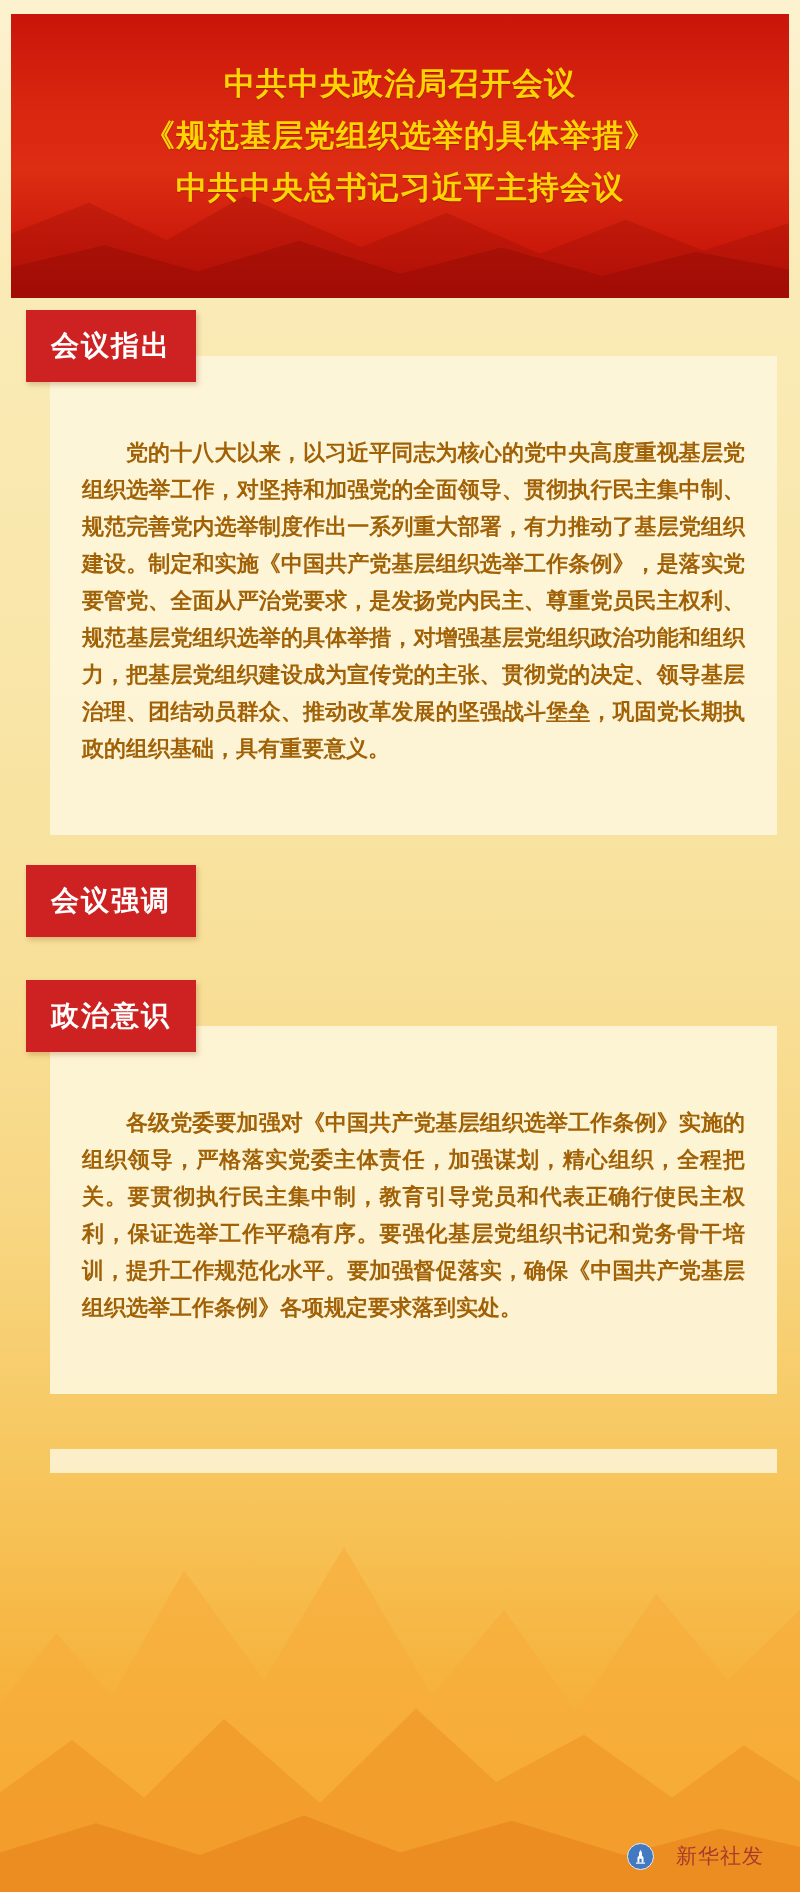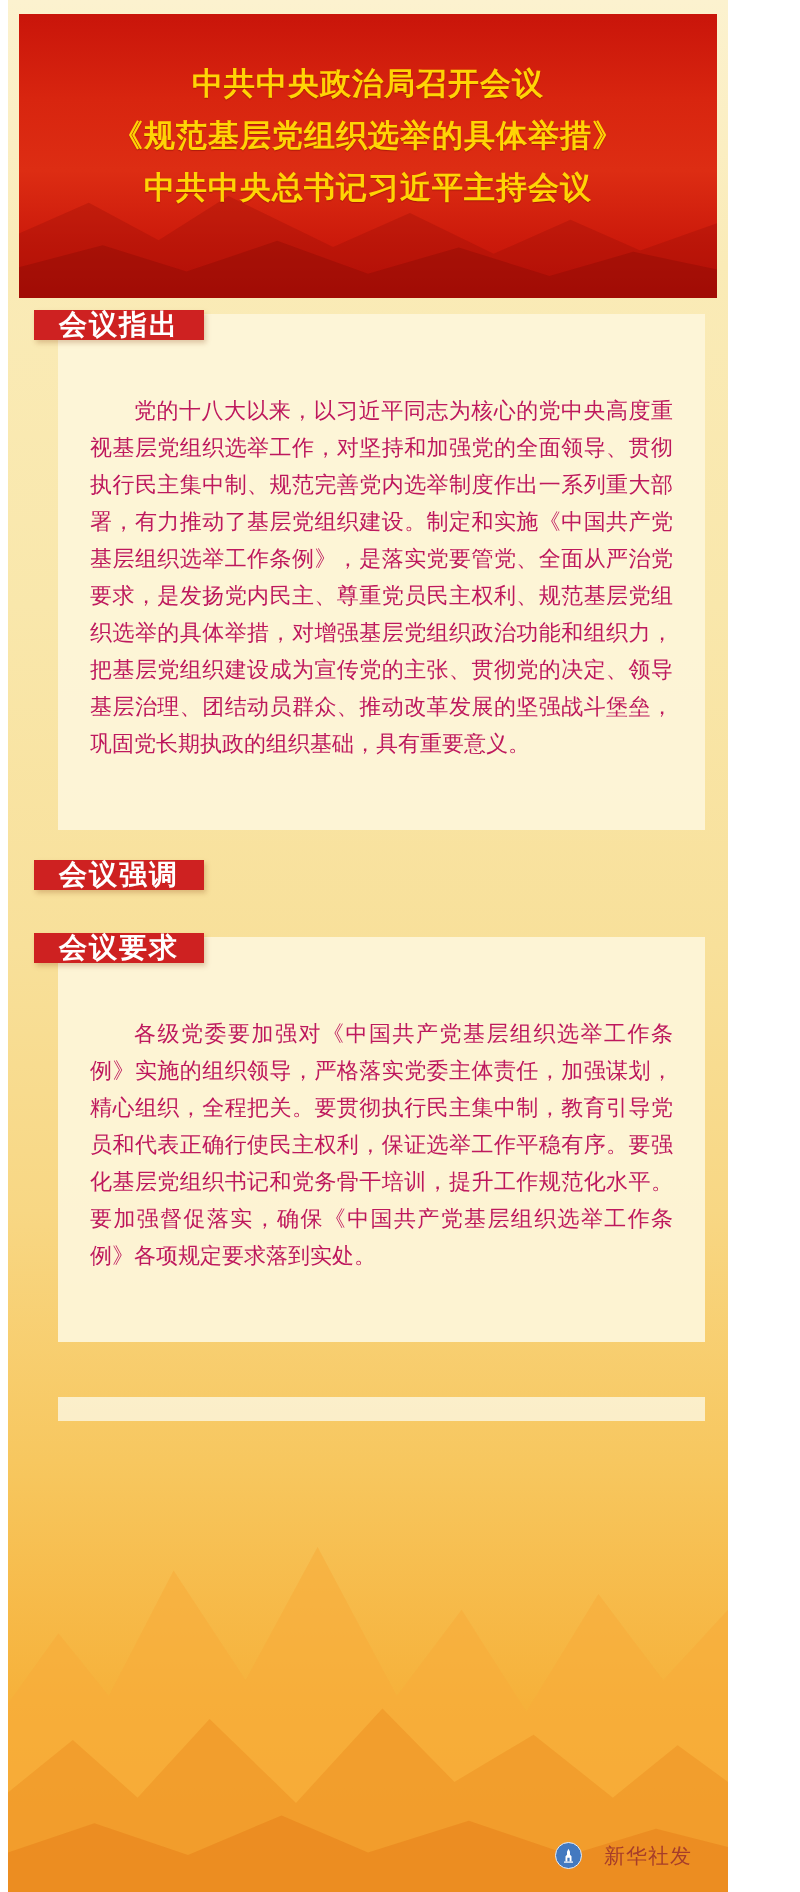--- a/index.html
+++ b/index.html
@@ -3,27 +3,26 @@
 <meta charset="utf-8">
 <style>
   html, body { margin: 0; padding: 0; }
   body {
     width: 800px; height: 1892px;
     font-family: "Liberation Sans", "DejaVu Sans", sans-serif;
     overflow: hidden;
   }
   .page {
     position: relative;
-    width: 720px; height: 1892px;
+    width: 800px; height: 1892px;
     background: linear-gradient(180deg,
       #fcf2cf 0%, #faebb7 14%, #f9e7ab 32%,
       #f8e09a 50%, #f8d784 64%, #f7c65d 78%,
       #f6b13a 90%, #f5a82e 100%);
     overflow: hidden;
-    margin-left: 8px;
   }
   
   .mtn { position: absolute; left: 0; width: 100%; z-index: 0; }
   .mtn-far {
     top: 1500px; height: 392px;
     background: rgba(247, 172, 58, 0.55);
     clip-path: polygon(0 100%, 0 52%, 7% 34%, 14% 50%, 23% 18%, 33% 46%, 43% 12%, 54% 50%, 63% 28%, 72% 54%, 82% 24%, 91% 46%, 100% 28%, 100% 100%);
   }
   .mtn-near {
     top: 1630px; height: 262px;
@@ -74,21 +73,21 @@
     line-height: 45px;
     color: #252525;
     text-indent: 2em;
     text-align: justify;
   }
 
   
   .section-label {
     display: inline-block;
     margin: 0 0 0 26px;
-    padding: 0 25px;
+    padding: 21px 25px;
     background: #ce2121;
     color: #ffffff;
     font-size: 28px;
     font-weight: 700;
     line-height: 30px;
     letter-spacing: 2px;
     box-shadow: 2px 3px 5px rgba(130, 60, 15, 0.25);
     position: relative; z-index: 3;
   }
   .lbl1 { margin-top: 12px; }
@@ -96,35 +95,36 @@
   .lbl3 { margin-top: 43px; }
   .section-box {
     margin: -26px 23px 0 50px;
     background: rgba(253, 245, 217, 0.93);
     padding: 56px 32px 46px 32px;
     position: relative; z-index: 2;
   }
   .section-text {
     font-size: 22px;
     line-height: 37px;
-    color: #be185d;
+    color: #a16207;
     text-indent: 2em;
     text-align: justify;
+    font-weight: bold;
   }
 
   
   .note-box {
     margin: 55px 23px 0 50px;
     background: rgba(253, 248, 230, 0.78);
     padding: 12px 32px;
   }
   .credit-row {
     position: absolute;
     right: 36px; bottom: 22px;
-    display: flex; align-items: flex-start; gap: 22px;
+    display: flex; align-items: center; gap: 22px;
     z-index: 2;
   }
   .logo-circle {
     width: 25px; height: 25px; border-radius: 50%;
     background: #4379c0;
     border: 1px solid #e9eef6;
     display: flex; align-items: center; justify-content: center;
   }
   .credit-text {
     font-size: 21px;
@@ -158,21 +158,21 @@
       <div class="section-box">
         <p class="section-text">党的十八大以来，以习近平同志为核心的党中央高度重视基层党组织选举工作，对坚持和加强党的全面领导、贯彻执行民主集中制、规范完善党内选举制度作出一系列重大部署，有力推动了基层党组织建设。制定和实施《中国共产党基层组织选举工作条例》，是落实党要管党、全面从严治党要求，是发扬党内民主、尊重党员民主权利、规范基层党组织选举的具体举措，对增强基层党组织政治功能和组织力，把基层党组织建设成为宣传党的主张、贯彻党的决定、领导基层治理、团结动员群众、推动改革发展的坚强战斗堡垒，巩固党长期执政的组织基础，具有重要意义。</p>
       </div>
     </div>
 
     <div>
       <div class="section-label lbl2">会议强调</div>
     </div>
 
     <div>
-      <div class="section-label lbl3">会议要求</div>
+      <div class="section-label lbl3">政治意识</div>
       <div class="section-box">
         <p class="section-text">各级党委要加强对《中国共产党基层组织选举工作条例》实施的组织领导，严格落实党委主体责任，加强谋划，精心组织，全程把关。要贯彻执行民主集中制，教育引导党员和代表正确行使民主权利，保证选举工作平稳有序。要强化基层党组织书记和党务骨干培训，提升工作规范化水平。要加强督促落实，确保《中国共产党基层组织选举工作条例》各项规定要求落到实处。</p>
       </div>
     </div>
 
     <div class="note-box">
       
     </div>
 
   </div>

